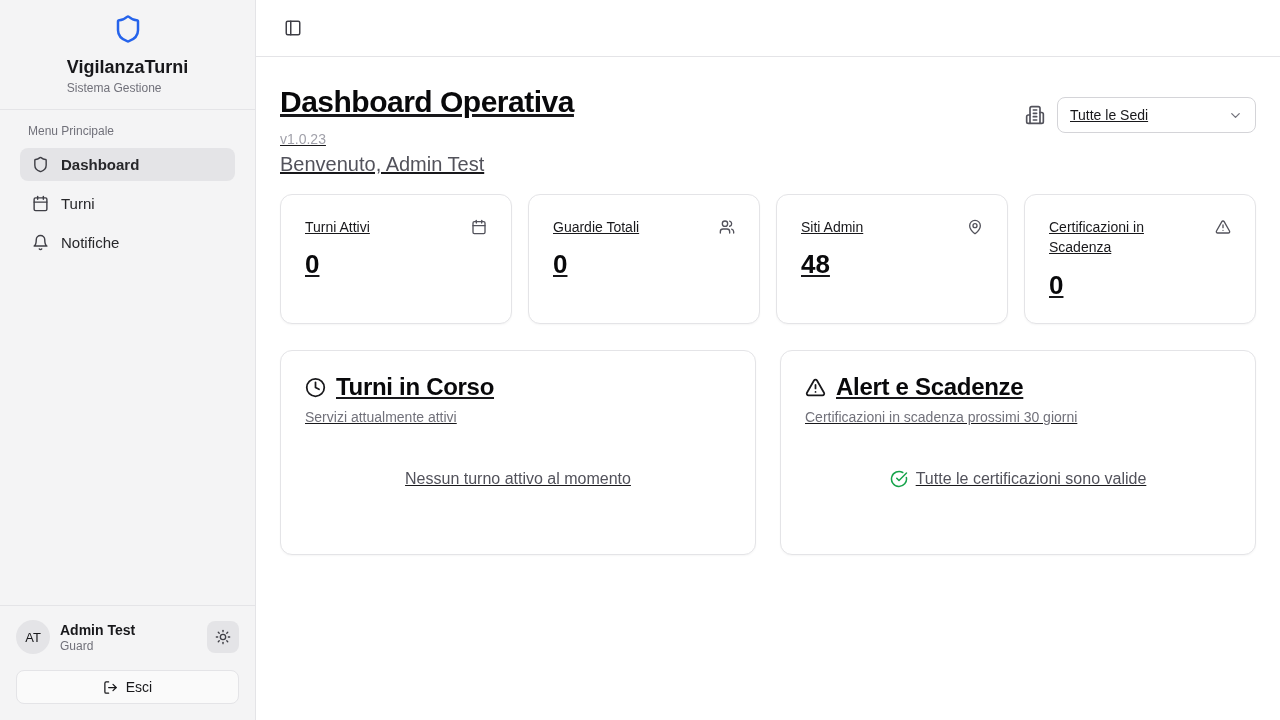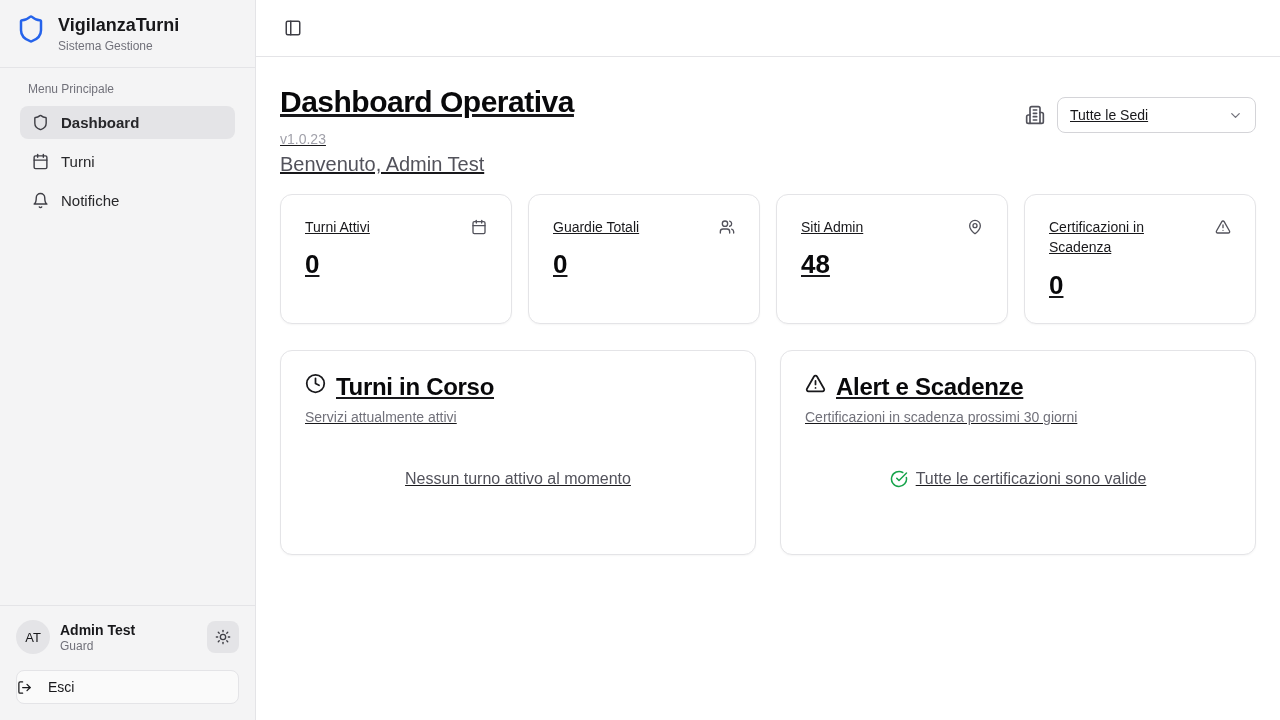--- a/index.html
+++ b/index.html
@@ -17,23 +17,25 @@
     width: 256px;
     min-width: 256px;
     height: 720px;
     background: #f4f4f5;
     border-right: 1px solid #e4e4e7;
     display: flex;
     flex-direction: column;
   }
   .sidebar-header {
     display: flex;
+    align-items: center;
     gap: 12px;
-    padding: 14px 16px;
+    padding: 14px 32px;
     border-bottom: 1px solid #e4e4e7;
+    flex-direction: column;
   }
   .logo-icon { color: #2563eb; }
   .app-title { font-size: 18px; font-weight: bold; color: #18181b; line-height: 1.25; }
   .app-subtitle { font-size: 12px; color: #71717a; margin-top: 2px; }
 
   .sidebar-menu { flex: 1; padding: 14px 20px; }
   .menu-label {
     font-size: 12px;
     color: #71717a;
     padding: 0 8px;
@@ -75,21 +77,21 @@
     border-radius: 8px;
     background: #e4e4e7;
     color: #3f3f46;
     display: flex; align-items: center; justify-content: center;
     cursor: pointer;
   }
   .logout-btn {
     margin-top: 16px;
     width: 100%;
     height: 34px;
-    display: flex; align-items: center; justify-content: flex-start; gap: 16px;
+    display: flex; align-items: center; justify-content: center; gap: 8px;
     background: #fafafa;
     border: 1px solid #e4e4e7;
     border-radius: 8px;
     font-size: 14px;
     font-family: inherit;
     color: #18181b;
     cursor: pointer;
   }
 
   
@@ -161,21 +163,21 @@
   .panel {
     background: #ffffff;
     border: 1px solid #e4e4e7;
     border-radius: 12px;
     box-shadow: 0 1px 2px rgba(0,0,0,0.04);
     padding: 22px 24px;
     height: 205px;
     display: flex;
     flex-direction: column;
   }
-  .panel-title-row { display: flex; align-items: flex-start; gap: 10px; }
+  .panel-title-row { display: flex; align-items: center; gap: 10px; }
   .panel-title { font-size: 24px; font-weight: bold; color: #09090b; letter-spacing: -0.3px; }
   .panel-title-icon { color: #18181b; }
   .panel-subtitle { font-size: 14px; color: #71717a; margin-top: 8px; }
   .panel-body {
     flex: 1;
     display: flex;
     align-items: center;
     justify-content: center;
     gap: 8px;
   }

